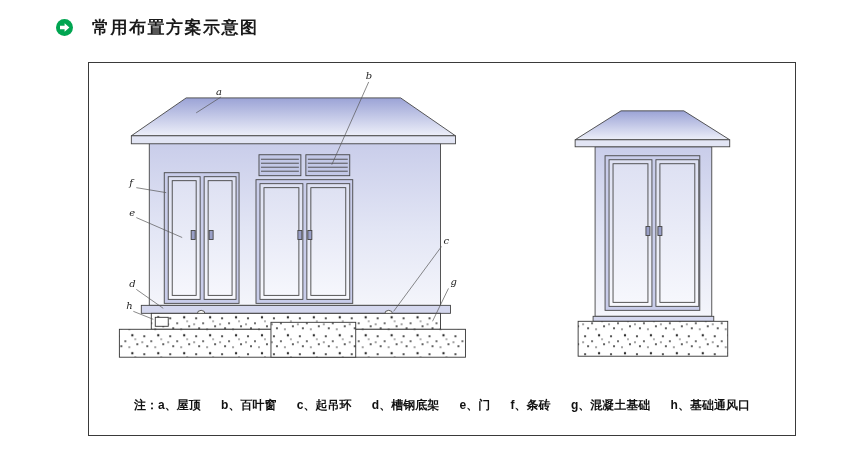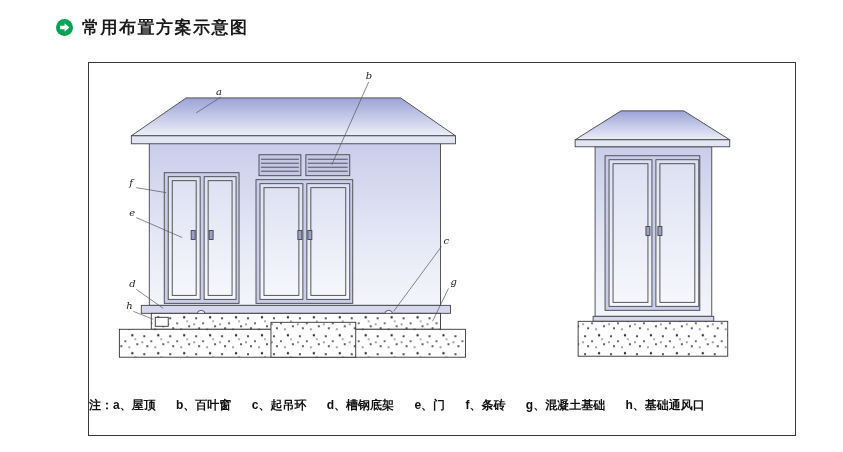--- a/index.html
+++ b/index.html
@@ -1,31 +1,31 @@
 <!DOCTYPE html>
 <html><head>
 <meta charset="utf-8">
 <style>
   * { margin:0; padding:0; box-sizing:border-box; }
   html,body { width:843px; height:452px; background:#ffffff; overflow:hidden; }
   body { position:relative; font-family:"Liberation Sans", sans-serif; }
 
-  .header { position:absolute; left:56px; top:16px; display:flex; align-items:center; gap:9px; }
+  .header { position:absolute; left:56px; top:16px; display:flex; align-items:center; gap:19px; }
   .bullet { width:17px; height:17px; flex:0 0 auto; }
   .title { font-size:17px; font-weight:bold; color:#1a1a1a; letter-spacing:1.5px; }
 
   .diagram-box {
     position:absolute; left:88px; top:62px; width:708px; height:374px;
     border:1.5px solid #3a3a3a; background:#ffffff;
   }
   .drawing { position:absolute; left:0; top:0; }
 
   .legend {
     position:absolute; left:0; right:0; top:334px;
-    font-size:12px; font-weight:bold; color:#111;
+    text-align:center; font-size:12px; font-weight:bold; color:#111;
     white-space:nowrap;
   }
   .legend span { display:inline-block; }
   .legend span:nth-child(n+3) { margin-left:17px; }
 </style>
 </head>
 <body>
 
 <div class="header">
   <svg class="bullet" viewBox="0 0 17 17" xmlns="http://www.w3.org/2000/svg">

